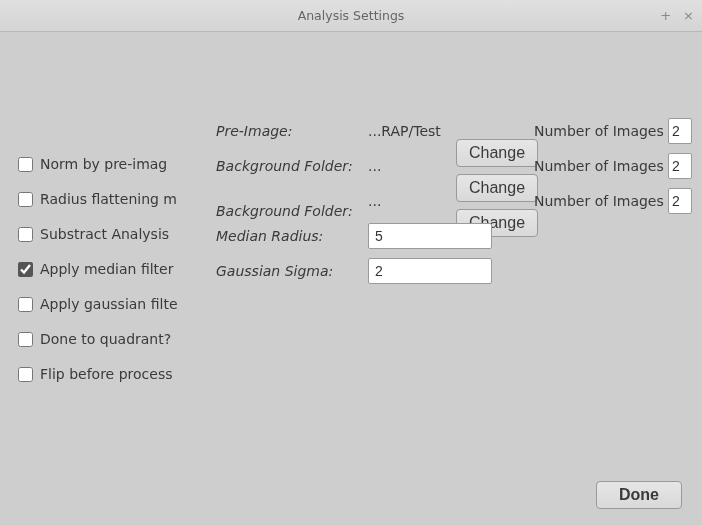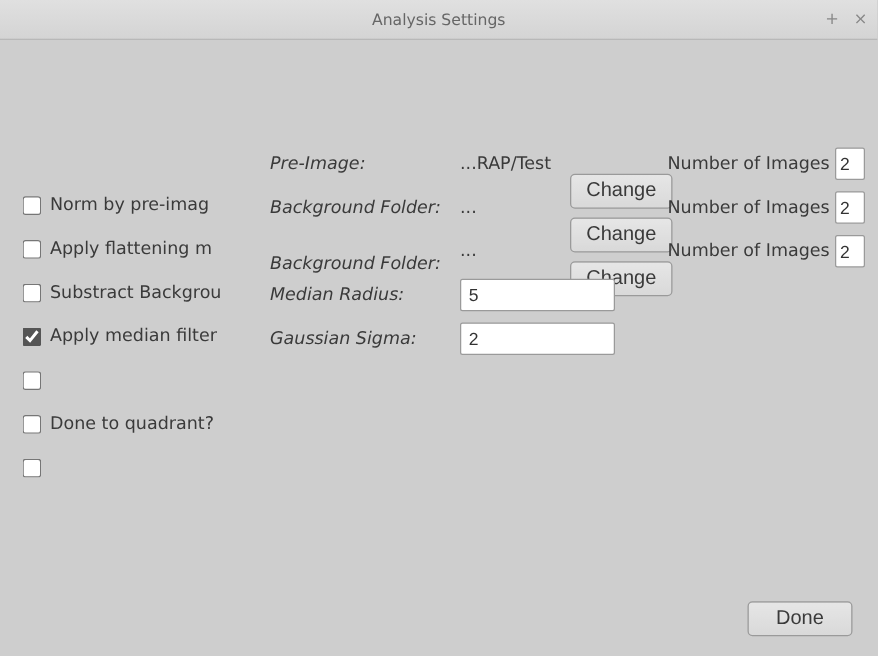--- a/index.html
+++ b/index.html
@@ -92,20 +92,21 @@
     display: inline-flex;
     align-items: center;
     justify-content: center;
     margin-top: 44px;
   }
   .btn.done {
     position: absolute;
     right: 20px;
     bottom: 20px;
     padding: 0 22px;
+    font-weight: bold;
   }
 </style>
 </head>
 <body>
 
 <div class="titlebar">
   <span class="title">Analysis Settings</span>
   <div class="controls">
     <span>+</span>
     <span>×</span>
@@ -126,37 +127,37 @@
       <button class="btn">Change</button>
     </div>
   <div class="row num-lbl-col" style="top:85px">Number of Images us</div>
   <div class="row num-val-col" style="top:85px">
       <input class="text-input small" value="2" style="">
     </div>
 
   <div class="row ck-col" style="top:120px">
     <label class="checkbox-label">
       <input type="checkbox" style="">
-      <span>Apply flattening m</span>
+      <span>Radius flattening m</span>
     </label>
   </div>
   <div class="row lbl-col" style="top:120px">Background Folder:</div>
   <div class="row val-col" style="top:120px">...</div>
   <div class="row btn-col" style="top:120px">
       <button class="btn">Change</button>
     </div>
   <div class="row num-lbl-col" style="top:120px">Number of Images us</div>
   <div class="row num-val-col" style="top:120px">
       <input class="text-input small" value="2" style="">
     </div>
 
   <div class="row ck-col" style="top:155px">
     <label class="checkbox-label">
       <input type="checkbox" style="">
-      <span>Substract Backgrou</span>
+      <span>Substract Analysis</span>
     </label>
   </div>
   <div class="row lbl-col" style="top:165px">Background Folder:</div>
   <div class="row val-col" style="top:155px">...</div>
   <div class="row btn-col" style="top:155px">
       <button class="btn">Change</button>
     </div>
   <div class="row num-lbl-col" style="top:155px">Number of Images us</div>
   <div class="row num-val-col" style="top:155px">
       <input class="text-input small" value="2" style="">
@@ -169,34 +170,36 @@
     </label>
   </div>
   <div class="row lbl-col" style="top:190px">Median Radius:</div>
   <div class="row" style="top:190px; left:368px">
       <input class="text-input" value="5" style="">
     </div>
 
   <div class="row ck-col" style="top:225px">
     <label class="checkbox-label">
       <input type="checkbox" style="">
+      <span>Apply gaussian filte</span>
     </label>
   </div>
   <div class="row lbl-col" style="top:225px">Gaussian Sigma:</div>
   <div class="row" style="top:225px; left:368px">
       <input class="text-input" value="2" style="">
     </div>
 
   <div class="row ck-col" style="top:260px">
     <label class="checkbox-label">
       <input type="checkbox" style="">
       <span>Done to quadrant?</span>
     </label>
   </div>
 
   <div class="row ck-col" style="top:295px">
     <label class="checkbox-label">
       <input type="checkbox" style="">
+      <span>Flip before process</span>
     </label>
   </div>
 
   <button class="btn done">Done</button>
 </div>
 
 </body></html>

